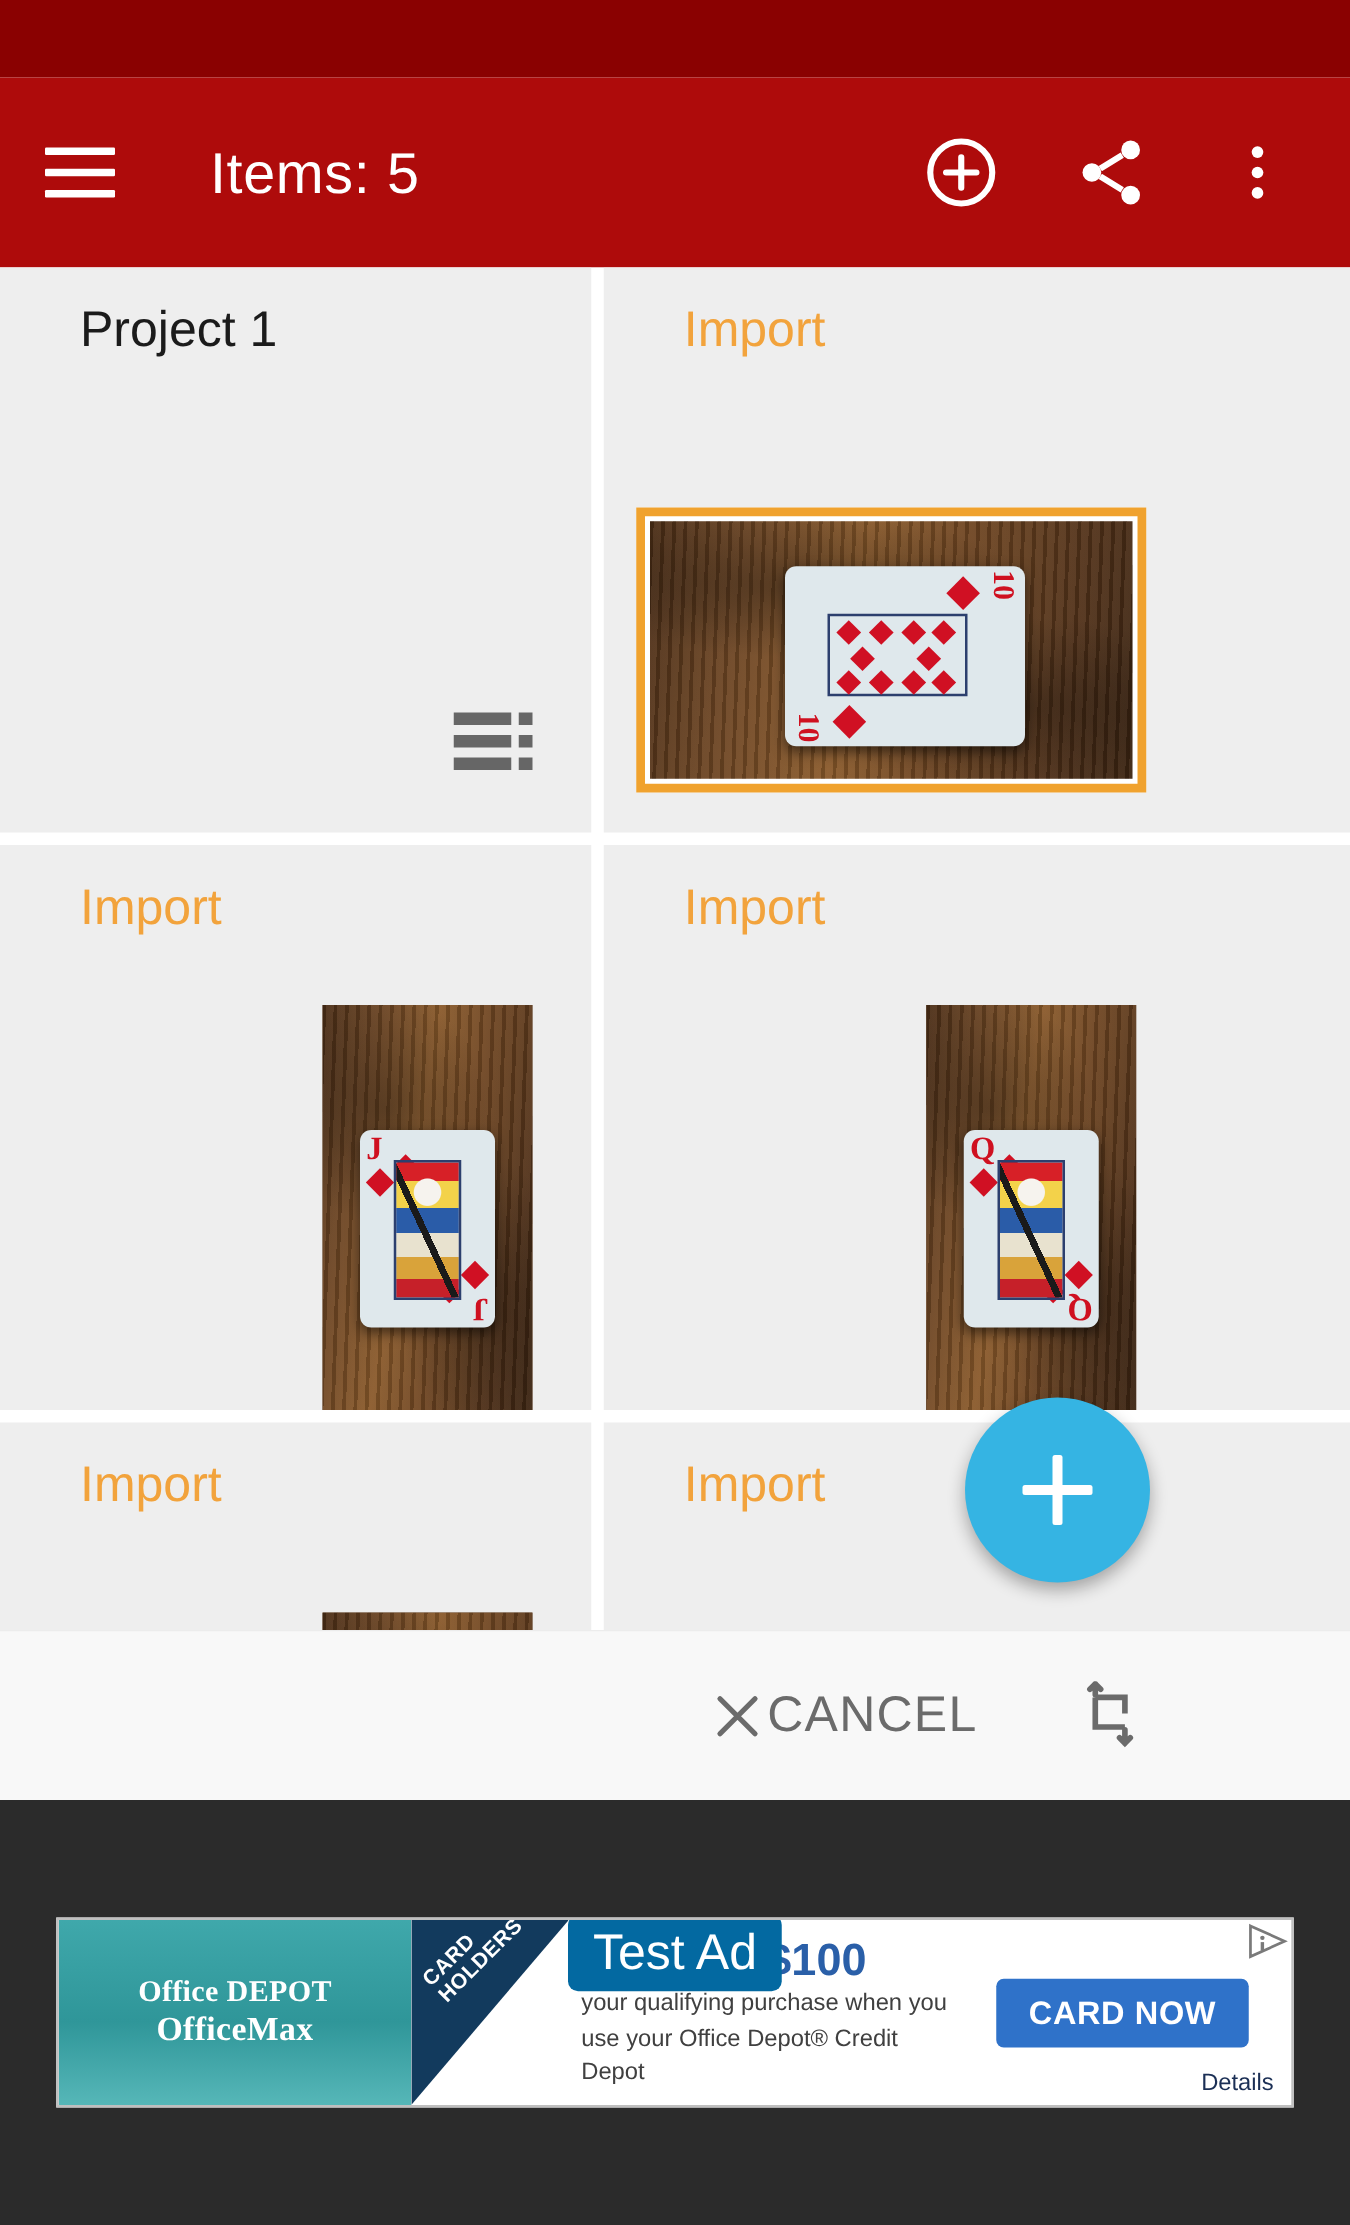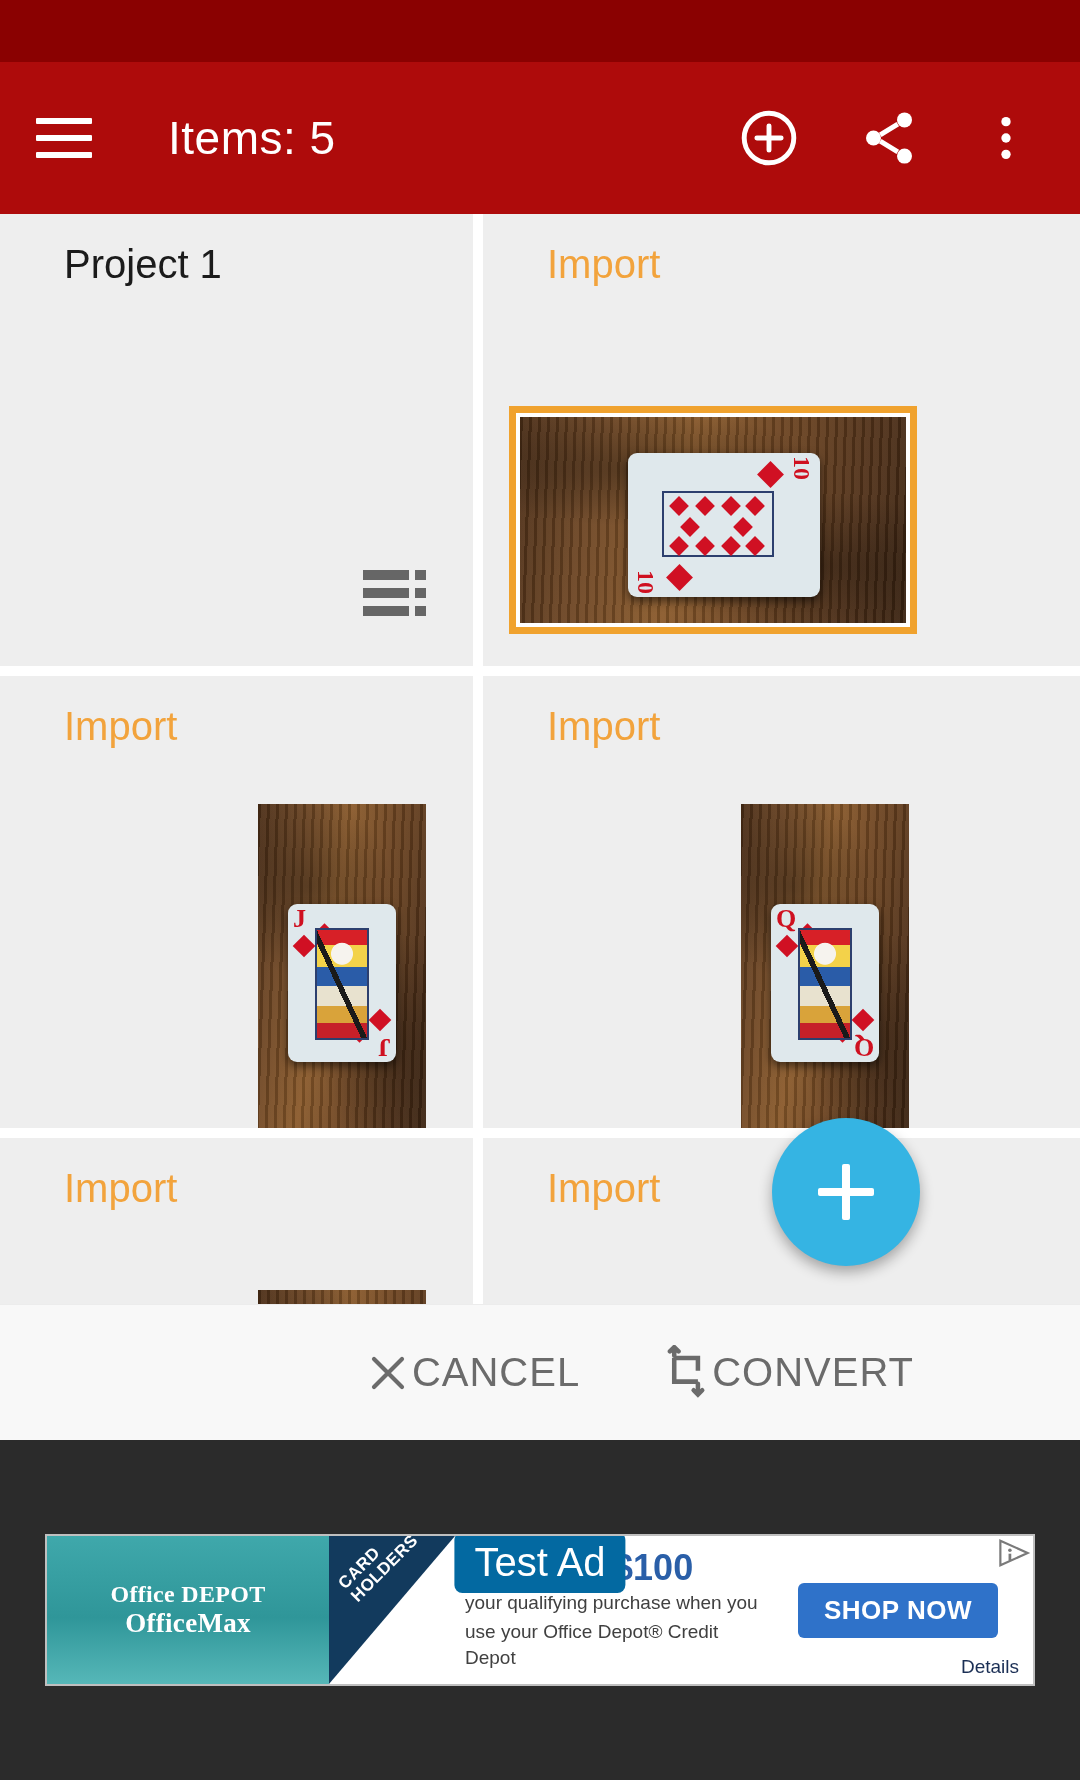--- a/index.html
+++ b/index.html
@@ -458,21 +458,20 @@
     </svg>
     <span>CANCEL</span>
   </div>
   <div class="action-btn">
     <svg width="54" height="56" viewBox="0 0 24 26">
       <path d="M7 6 L7 17 L18 17" fill="none" stroke="#6b6b6b" stroke-width="2.1" stroke-linejoin="miter"></path>
       <path d="M7 6 L18 6 L18 12" fill="none" stroke="#6b6b6b" stroke-width="2.1"></path>
       <path d="M7 5 L7 1 M5 3 L7 1 L9 3" fill="none" stroke="#6b6b6b" stroke-width="2.1" stroke-linecap="round"></path>
       <path d="M18 18 L18 23 M16 21 L18 23 L20 21" fill="none" stroke="#6b6b6b" stroke-width="2.1" stroke-linecap="round"></path>
     </svg>
-    <span>CONVERT</span>
   </div>
 </div>
 
 <div class="ad-wrap">
   <div class="ad">
 
     <div class="ad-left">
       <div class="ad-brand1">Office DEPOT</div>
       <div class="ad-brand2">OfficeMax</div>
     </div>
@@ -488,21 +487,21 @@
         <div class="ad-head">
           <span class="ad-teal">$20 OFF</span>
           <span class="ad-blue">$100</span>
         </div>
         <div class="ad-sub">your qualifying purchase when you</div>
         <div class="ad-sub">use your Office Depot® Credit Depot</div>
       </div>
     </div>
 
     <div class="ad-right">
-      <div class="shop-now">SHOP NOW</div>
+      <div class="shop-now">CARD NOW</div>
       <div class="details">Details</div>
       <svg class="adchoices" viewBox="0 0 24 22">
         <path d="M2 2 L22 11 L2 20 Z" fill="#ffffff" stroke="#7a7a7a" stroke-width="1.6"></path>
         <circle cx="9" cy="9" r="1.3" fill="#7a7a7a"></circle>
         <rect x="8" y="11.5" width="2" height="5" fill="#7a7a7a"></rect>
       </svg>
     </div>
 
     <div class="test-ad">Test Ad</div>
   </div>

